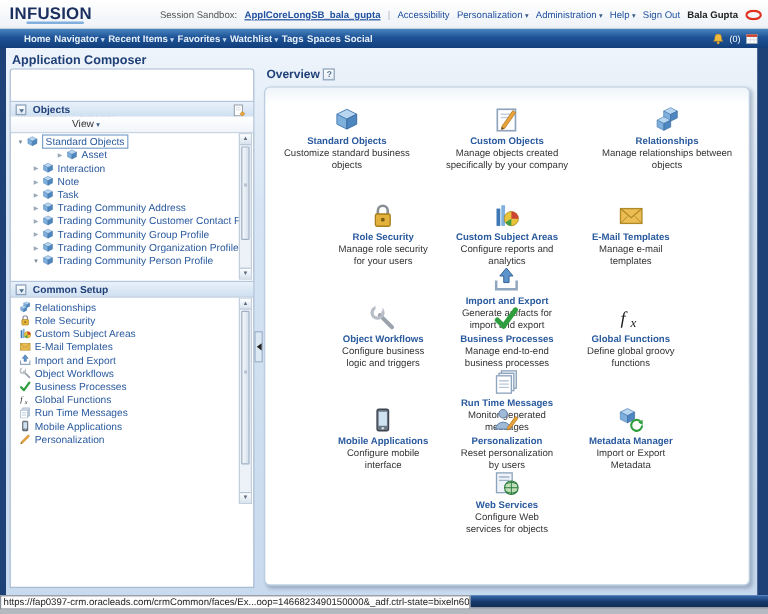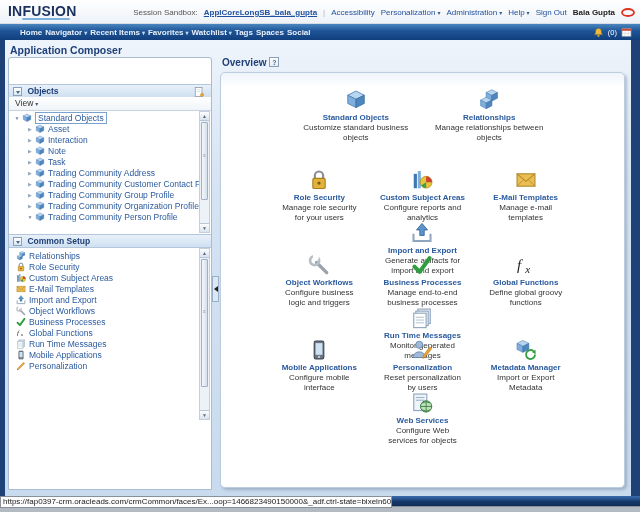--- a/index.html
+++ b/index.html
@@ -69,21 +69,21 @@
     background:linear-gradient(#fff,#dce6f2); position:relative; margin-right:3px;
     vertical-align:-2px; }
   .disclosure::after { content:""; position:absolute; left:1.5px; top:3px;
     border-left:2.5px solid transparent; border-right:2.5px solid transparent;
     border-top:3px solid #4a6a8a; }
   .hdr-tool { position:absolute; right:6px; top:1px; width:12px; height:12px; cursor:pointer; }
 
   .view-bar { position:absolute; left:0; top:39px; width:100%; height:14px;
     background:linear-gradient(#ffffff,#f0f4f9); border-bottom:1px solid #c8d4e2;
     font-size:8.5px; color:#333; line-height:13px; padding-left:6px; }
-  .view-btn { cursor:pointer; }
+  .view-btn { cursor:pointer;margin-left:45px; }
 
   .tree-wrap { position:absolute; left:0; top:53px; width:190px; height:122px;
     overflow:hidden; padding-top:2px; }
   .tree-row { height:11px; line-height:11px; font-size:8.5px; color:#2a5a9e;
     white-space:nowrap; cursor:pointer; }
   .tw { display:inline-block; width:10px; text-align:center; }
   .tw.open::before { content:"▼"; font-size:5px; color:#7a8a9c; vertical-align:1px; }
   .tw.closed::before { content:"▶"; font-size:5px; color:#9aaabb; vertical-align:1px; }
   .tree-label.selected { border:1px solid #7ba2cc; padding:0 2px; }
   .ic { display:inline-block; }
@@ -312,21 +312,21 @@
     <div class="view-bar">
       <span class="view-btn"><span>View</span><span class="caret"></span></span>
     </div>
 
     <div class="tree-wrap">
       <div class="tree-row" style="padding-left:3px;">
         <span class="tw open"></span><svg class="ic ic11">
             <use href="#i-cube"></use>
           </svg><span class="tree-label selected">Standard Objects</span>
       </div>
-      <div class="tree-row" style="padding-left:16px;">
+      <div class="tree-row" style="padding-left:16px;margin-left:20px;">
         <span class="tw closed"></span><svg class="ic ic11">
             <use href="#i-cube"></use>
           </svg><span class="tree-label">Asset</span>
       </div>
       <div class="tree-row" style="padding-left:16px;">
         <span class="tw closed"></span><svg class="ic ic11">
             <use href="#i-cube"></use>
           </svg><span class="tree-label">Interaction</span>
       </div>
       <div class="tree-row" style="padding-left:16px;">
@@ -431,20 +431,27 @@
       <div class="ov-row first">
         <div class="ov-cell">
           <svg class="ic22">
               <use href="#i-cube"></use>
             </svg>
           <div class="ov-item-title">Standard Objects</div>
           <div class="ov-desc">Customize standard business objects</div>
         </div>
         <div class="ov-cell">
           <svg class="ic22">
+              <use href="#i-pencilpage"></use>
+            </svg>
+          <div class="ov-item-title">Custom Objects</div>
+          <div class="ov-desc">Manage objects created specifically by your company</div>
+        </div>
+        <div class="ov-cell">
+          <svg class="ic22">
               <use href="#i-cubes"></use>
             </svg>
           <div class="ov-item-title">Relationships</div>
           <div class="ov-desc">Manage relationships between objects</div>
         </div>
       </div>
 
       <div class="ov-row">
         <div class="ov-cell">
           <svg class="ic22">

